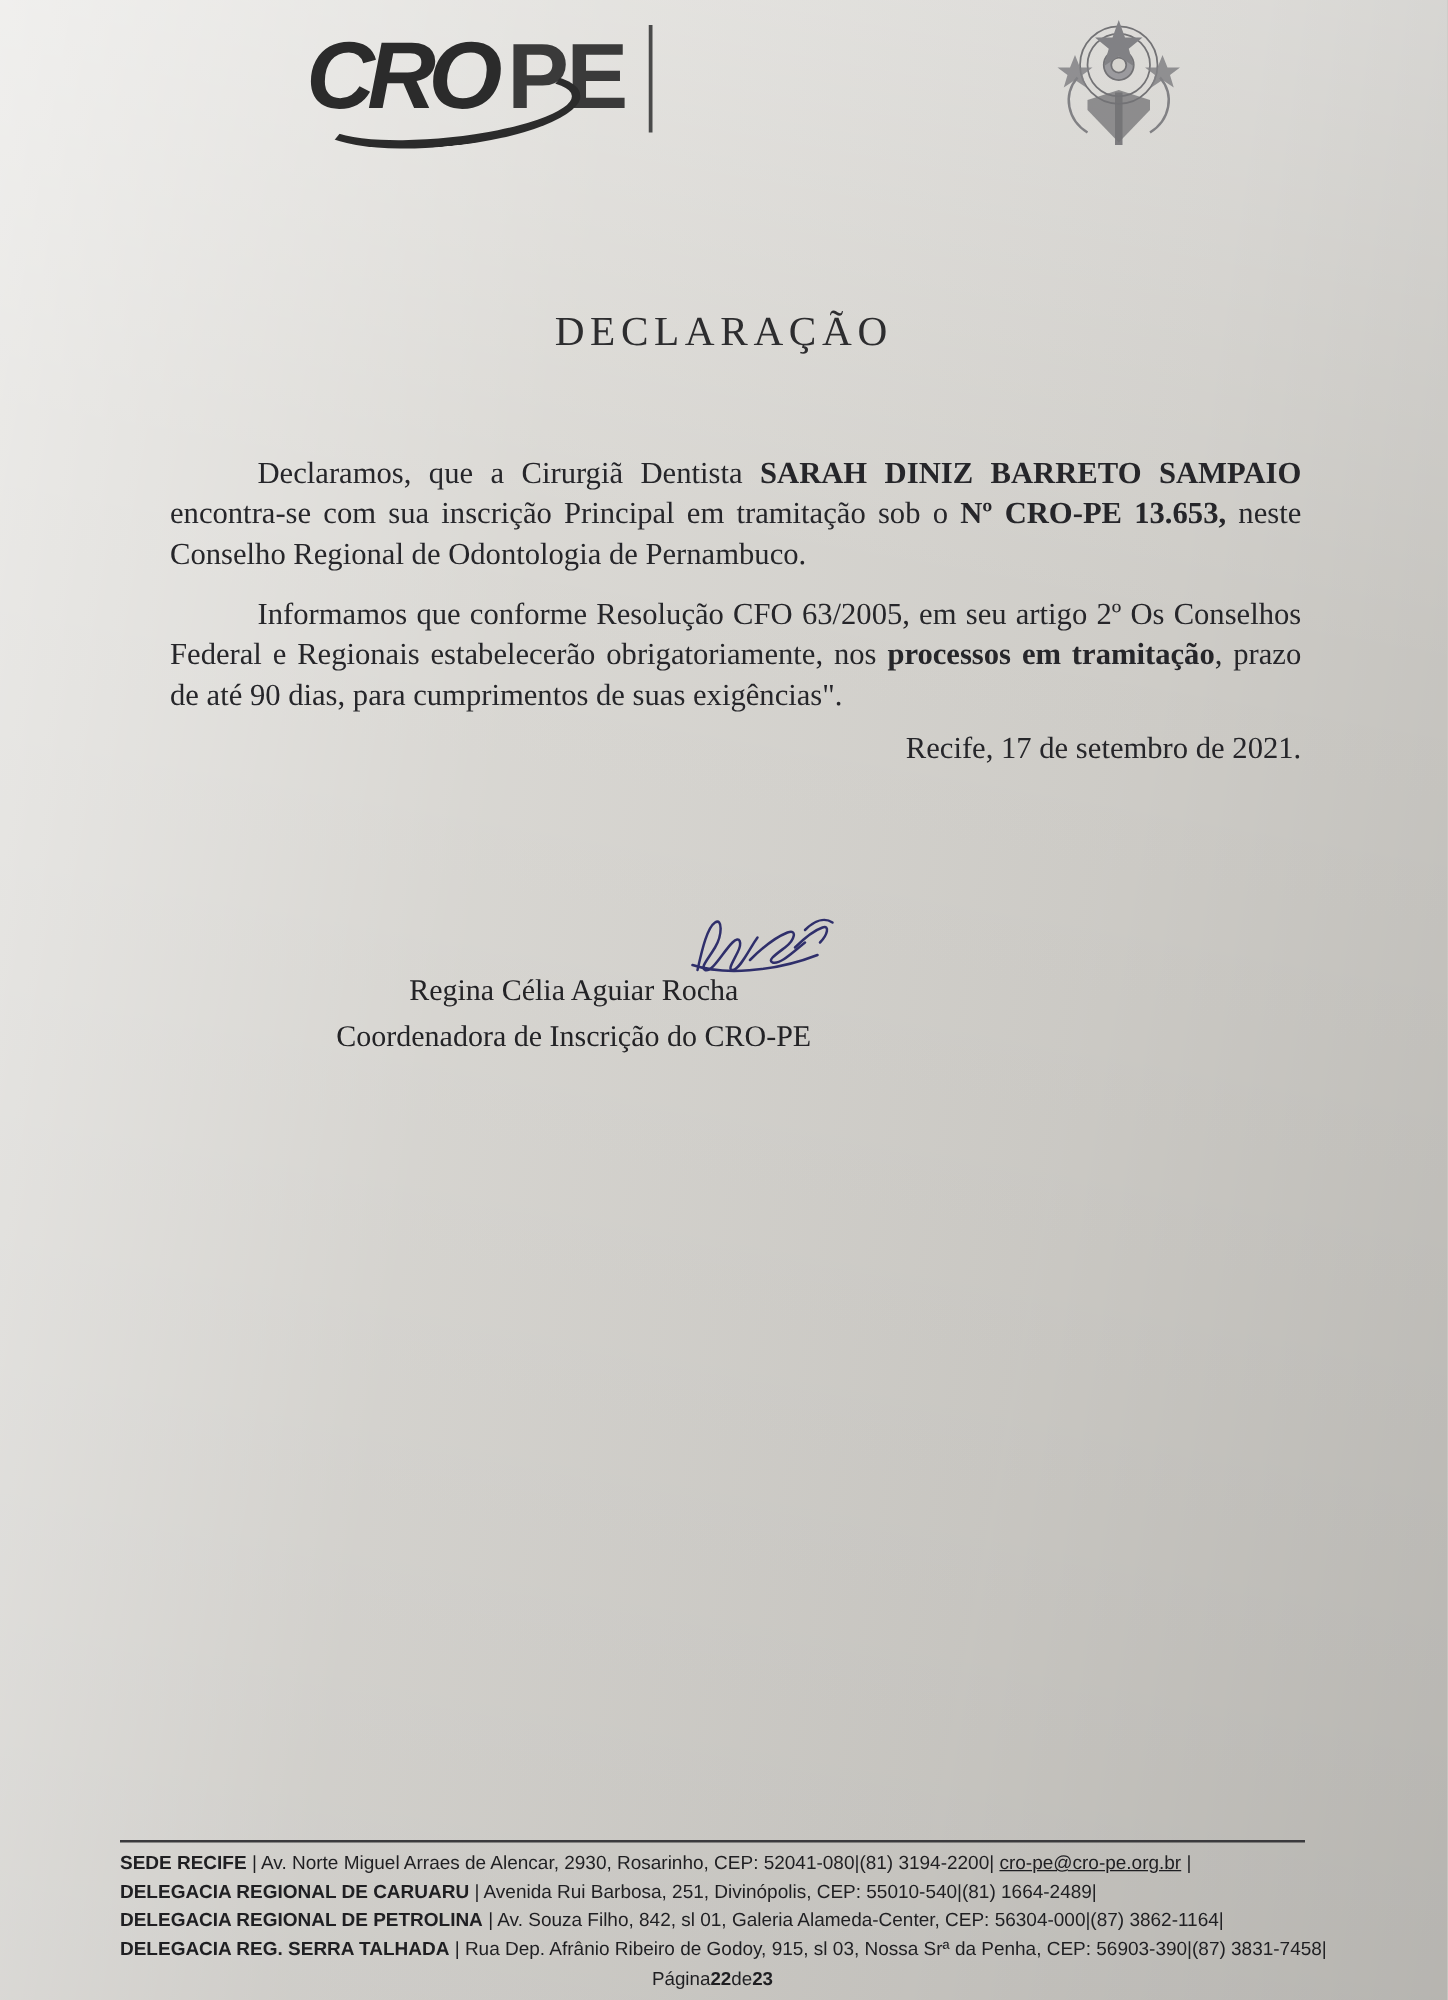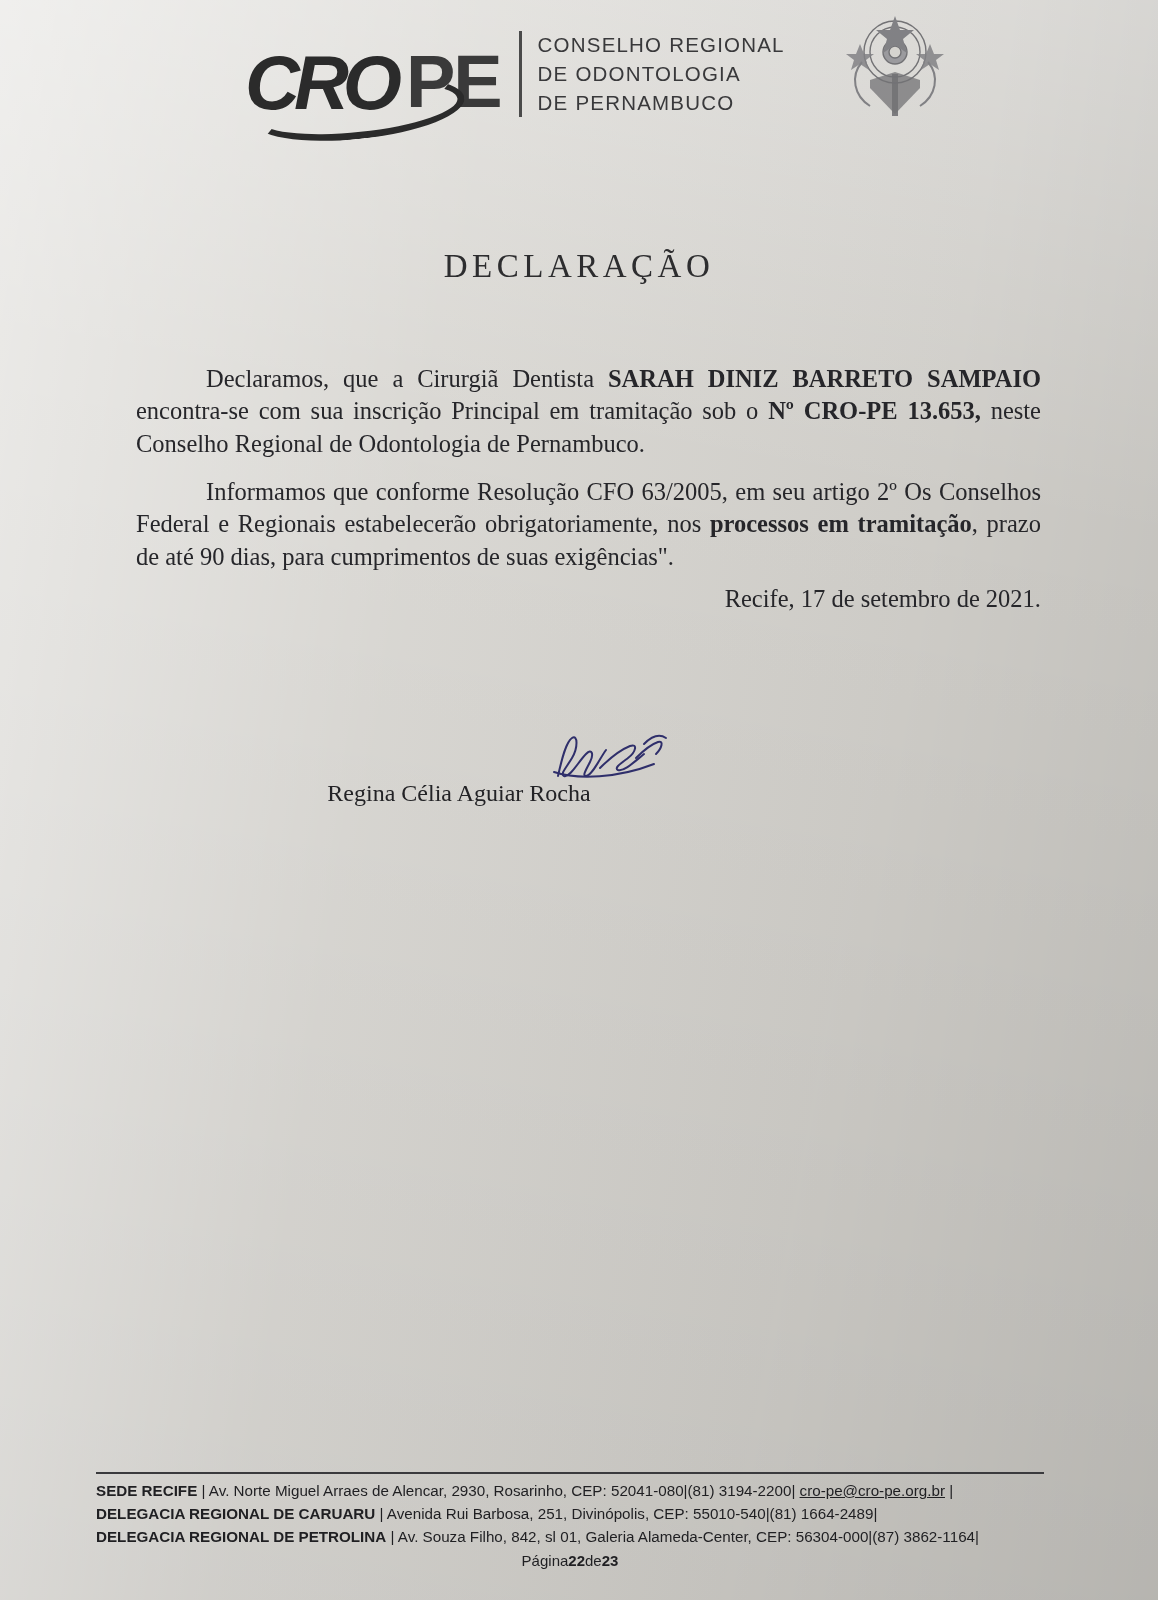--- a/index.html
+++ b/index.html
@@ -26,21 +26,21 @@
     top: 8px;
     left: 0;
     width: 1158px;
     height: 120px;
   }
   .logo-wrap {
     position: absolute;
     left: 245px;
     top: 8px;
     display: flex;
-    align-items: flex-end;
+    align-items: center;
   }
   .logo-cro {
     font-family: "Liberation Sans", sans-serif;
     font-weight: bold;
     font-style: italic;
     font-size: 76px;
     letter-spacing: -6px;
     color: #2b2b2b;
     line-height: 0.9;
     position: relative;
@@ -182,25 +182,20 @@
 <div class="page">
 
   <div class="header">
     <div class="logo-wrap">
       <div class="logo-cro">
         <span>CRO</span>
         <span class="swoop"></span>
       </div>
       <div class="logo-pe">PE</div>
       <div class="logo-divider"></div>
-      <div class="logo-text">
-        <div>CONSELHO REGIONAL</div>
-        <div>DE ODONTOLOGIA</div>
-        <div>DE PERNAMBUCO</div>
-      </div>
     </div>
 
     <svg class="brasao" viewBox="0 0 110 104">
       <g fill="none" stroke="#5c5c60" stroke-width="1.4">
         <circle cx="55" cy="38" r="31"></circle>
         <circle cx="55" cy="38" r="25"></circle>
         <circle cx="55" cy="38" r="12" fill="#8d8d92" stroke="#5c5c60"></circle>
         <circle cx="55" cy="38" r="6" fill="#d5d3ce"></circle>
       </g>
       <g fill="#6e6e73">
@@ -233,23 +228,25 @@
       <path d="M10 48 C14 30 18 14 24 10 C30 6 30 20 24 30 C18 40 12 46 16 48 C22 50 30 34 38 26 C44 20 46 26 42 34 C38 42 34 48 38 48 C44 48 52 30 58 22"></path>
       <path d="M52 40 C62 30 72 22 82 18 C90 15 88 24 80 30 C72 36 66 40 70 42 C76 44 86 34 96 26"></path>
       <path d="M88 30 C96 22 104 16 110 14 C116 12 114 20 108 26"></path>
       <path d="M96 16 C104 8 112 6 118 10"></path>
       <path d="M6 44 C30 52 70 50 106 36"></path>
     </g>
   </svg>
 
   <div class="sign-block">
     <div>Regina Célia Aguiar Rocha</div>
+    <div>Coordenadora de Inscrição do CRO-PE</div>
   </div>
 
   <div class="footer">
     <div class="footer-rule"></div>
     <div class="footer-line"><span class="label">SEDE RECIFE</span><span> | Av. Norte Miguel Arraes de Alencar, 2930, Rosarinho, CEP: 52041-080|(81) 3194-2200| </span><span class="mail">cro-pe@cro-pe.org.br</span><span> |</span></div>
     <div class="footer-line"><span class="label">DELEGACIA REGIONAL DE CARUARU</span><span> | Avenida Rui Barbosa, 251, Divinópolis, CEP: 55010-540|(81) 1664-2489|</span></div>
     <div class="footer-line"><span class="label">DELEGACIA REGIONAL DE PETROLINA</span><span> | Av. Souza Filho, 842, sl 01, Galeria Alameda-Center, CEP: 56304-000|(87) 3862-1164|</span></div>
+    <div class="footer-line"><span class="label">DELEGACIA REG. SERRA TALHADA</span><span> | Rua Dep. Afrânio Ribeiro de Godoy, 915, sl 03, Nossa Srª da Penha, CEP: 56903-390|(87) 3831-7458|</span></div>
     <div class="page-num"><span>Página</span><b>22</b><span>de</span><b>23</b></div>
   </div>
 
 </div>
 
 </body></html>

